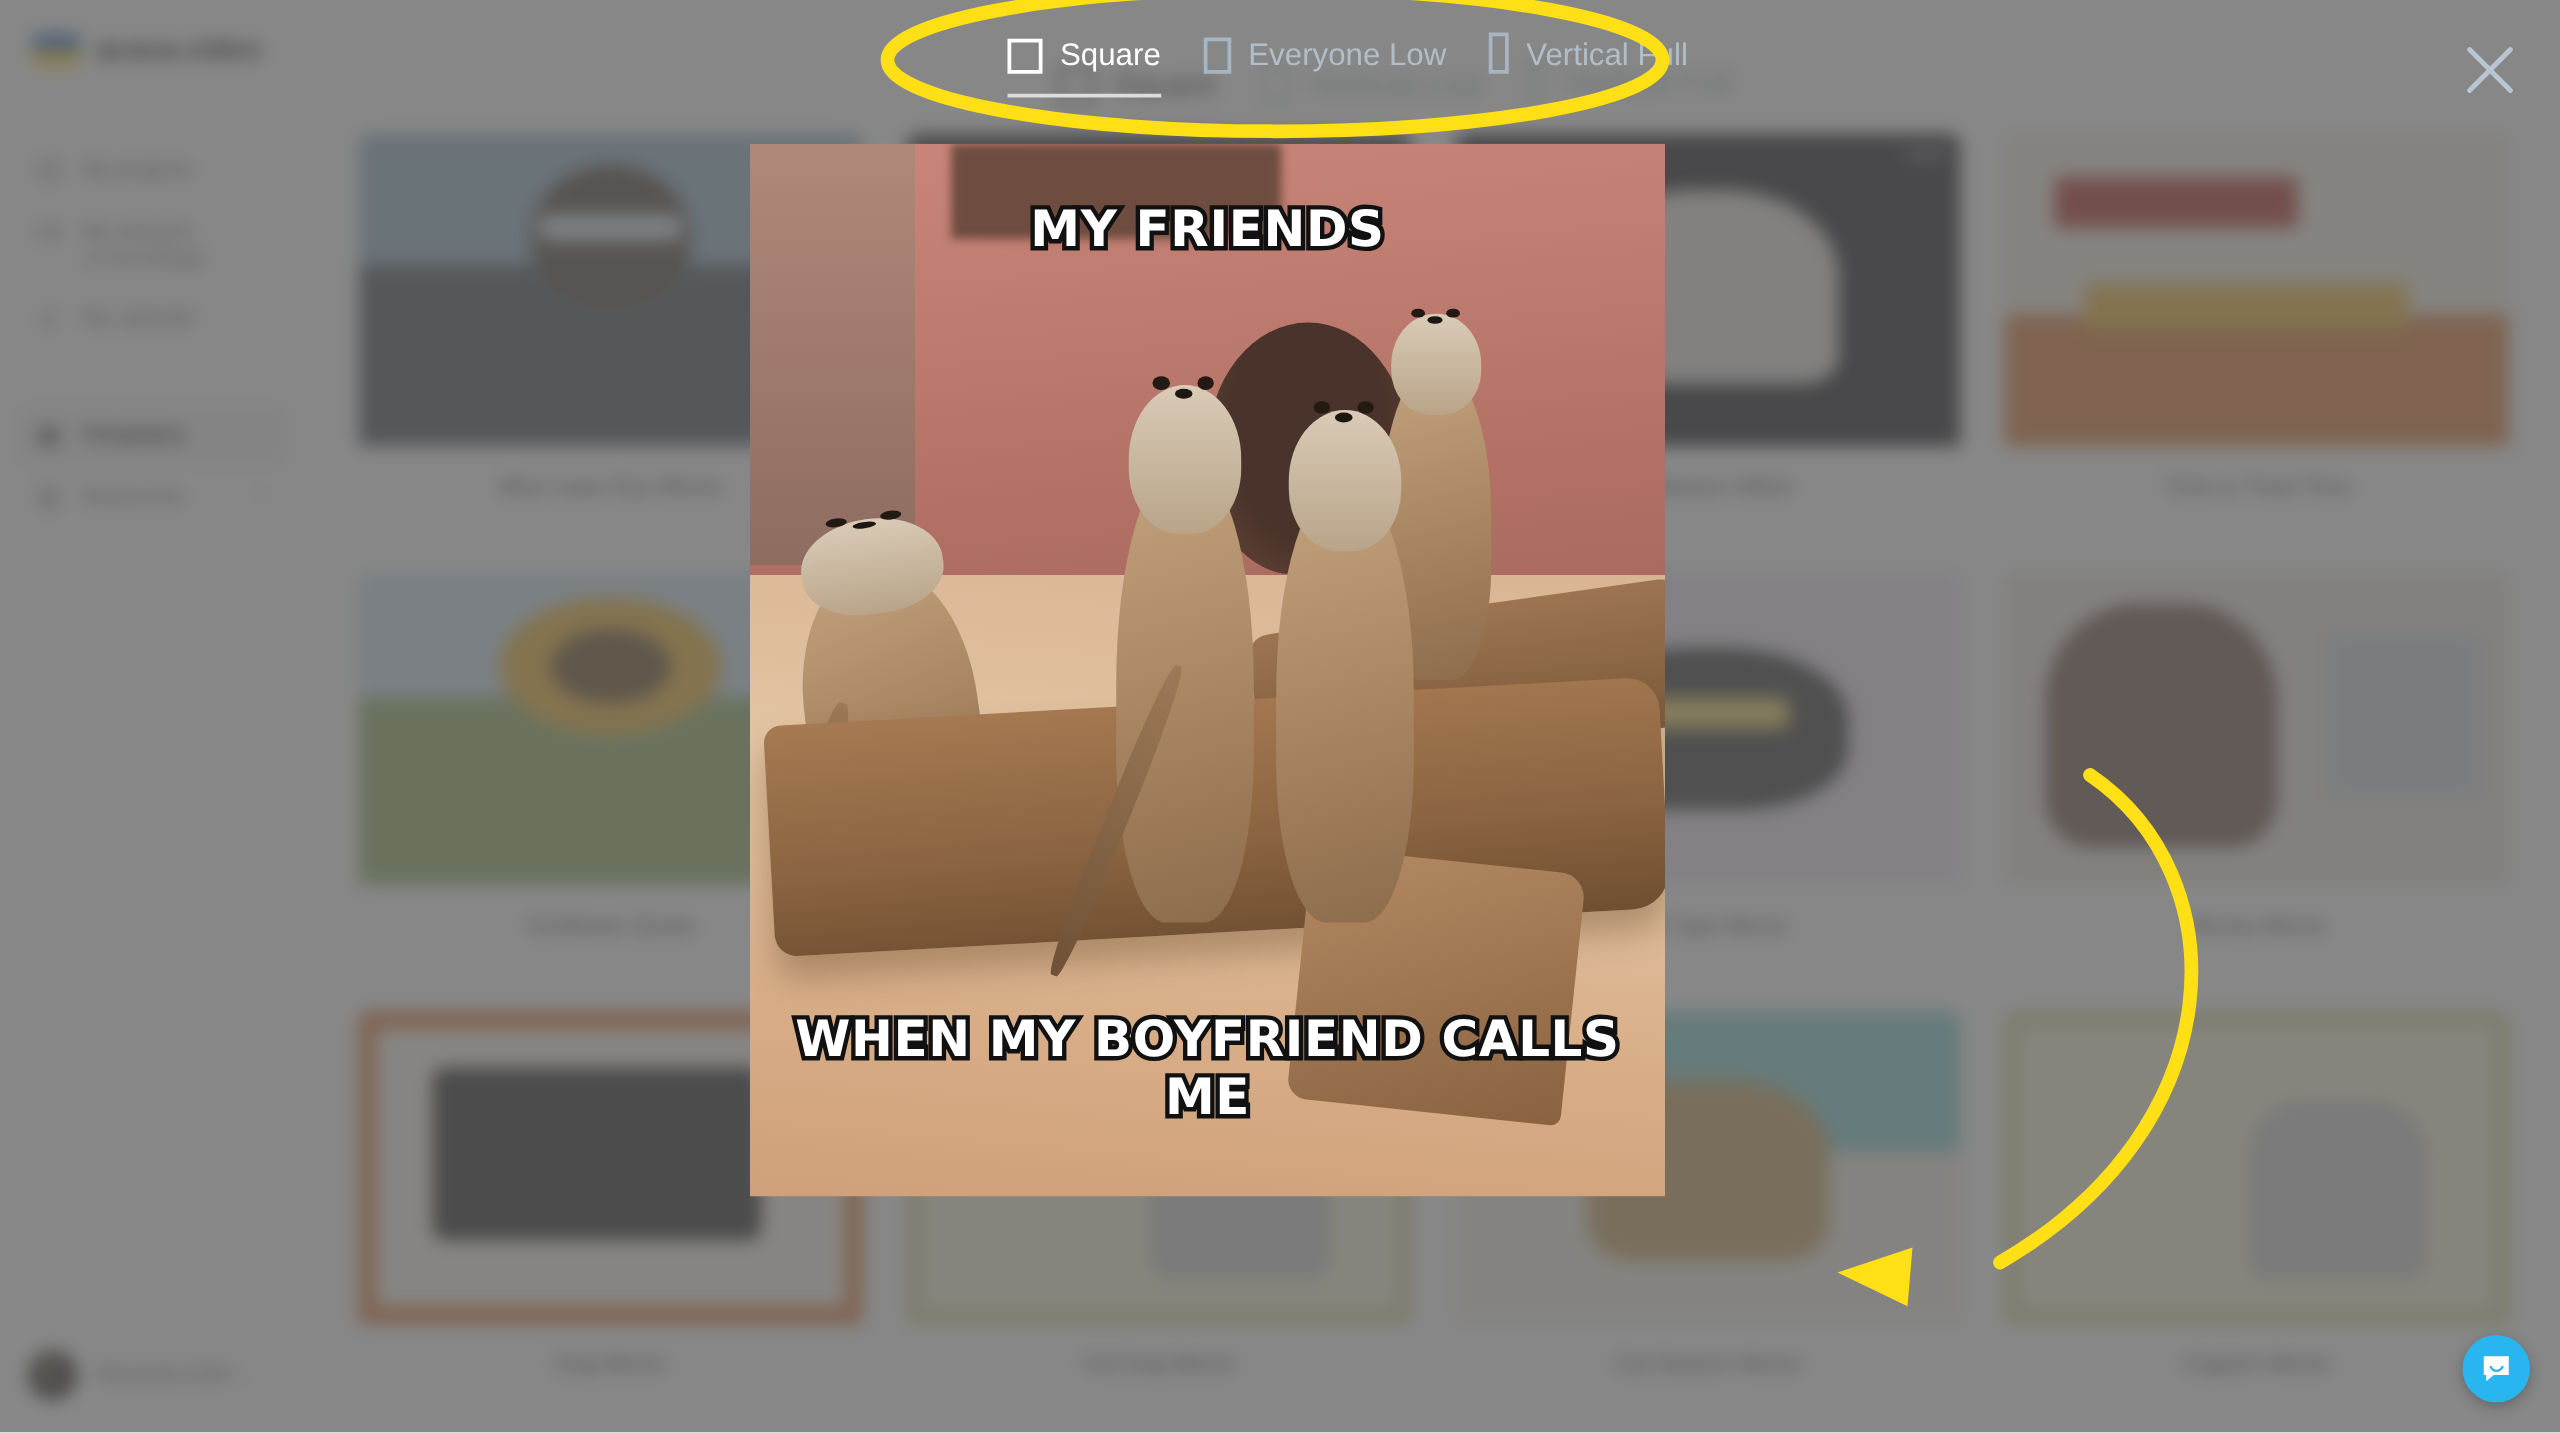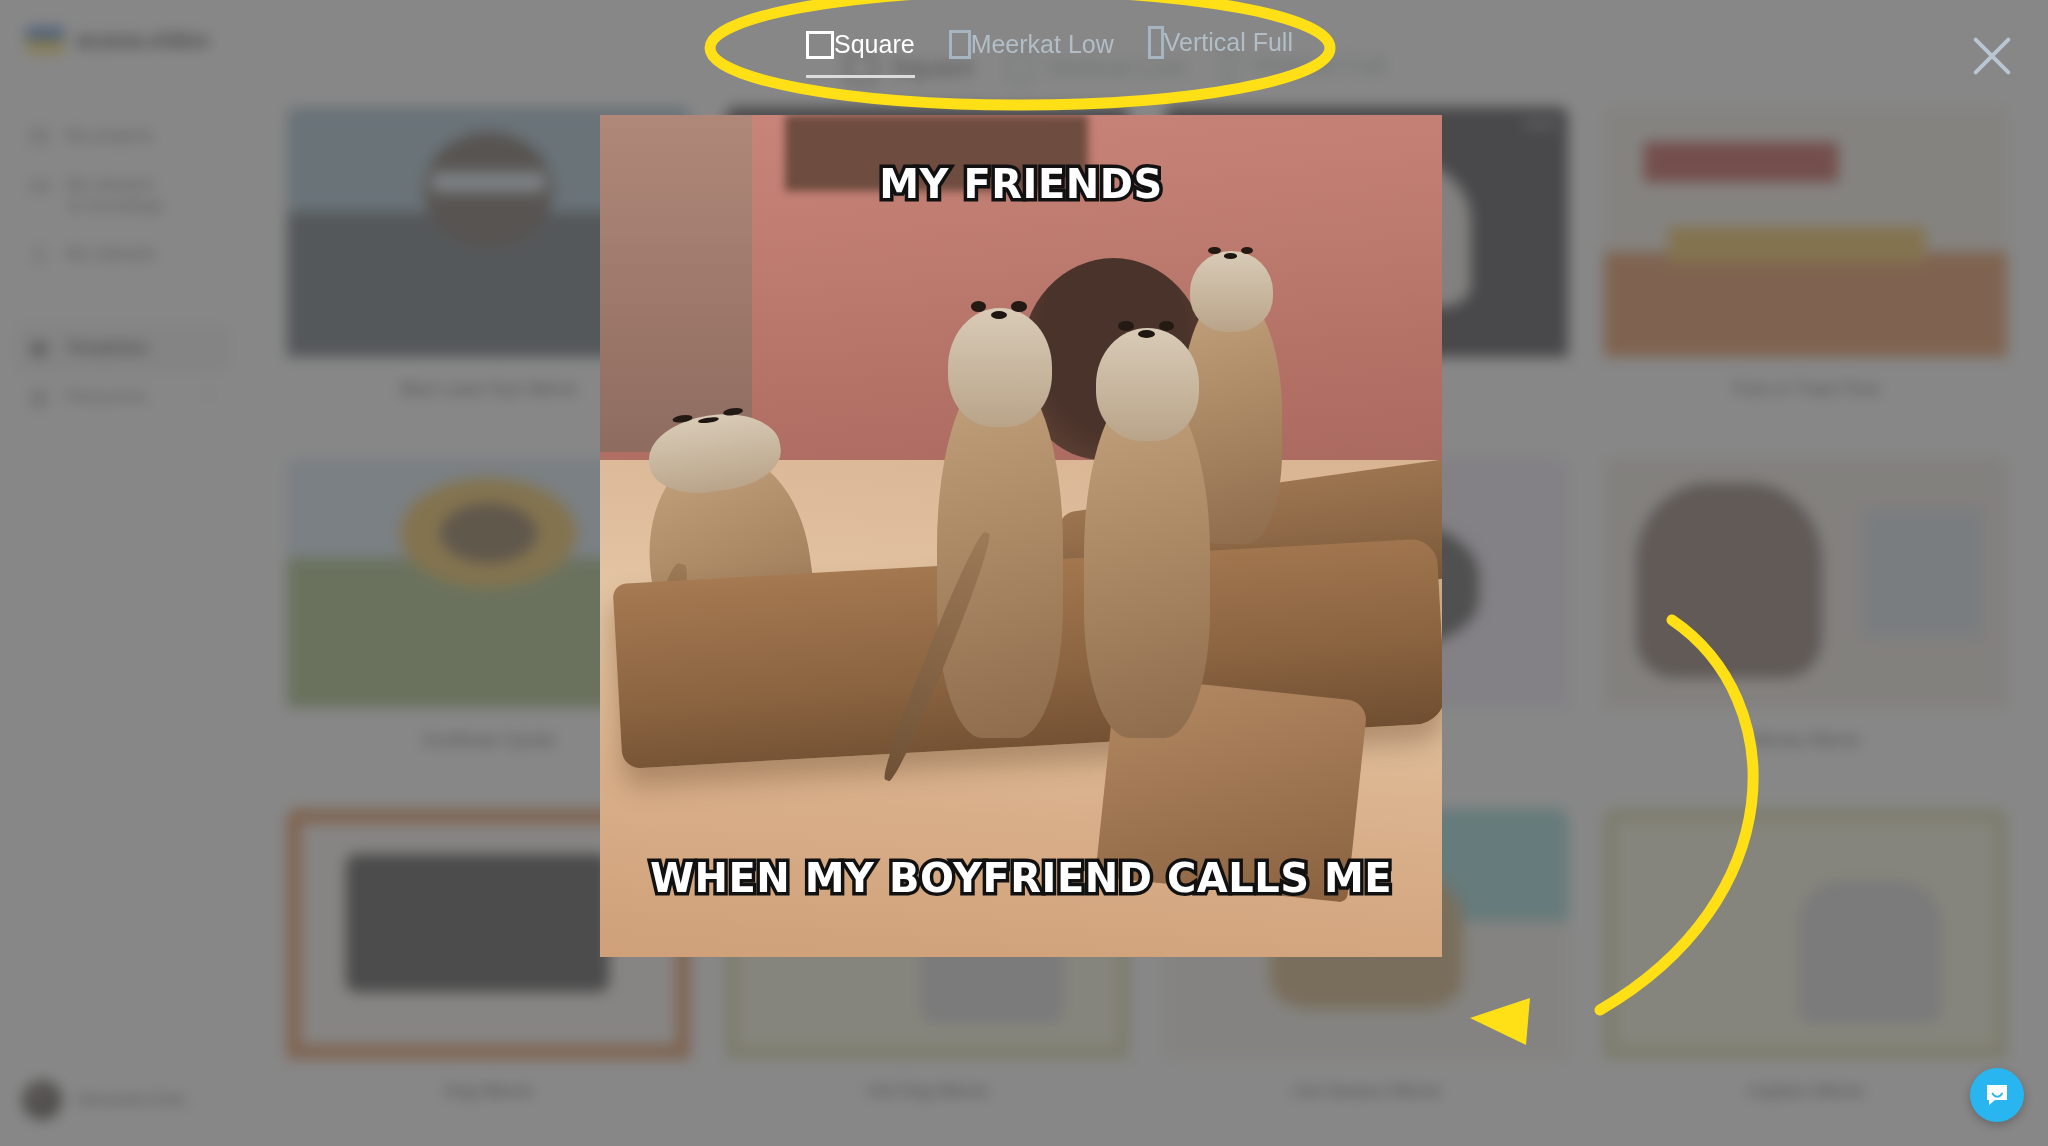--- a/index.html
+++ b/index.html
@@ -105,21 +105,21 @@
   .t-ghost::before { content:""; position:absolute; left:24%; top:18%; width:52%; height:62%; background:#eae6df; border-radius:44% 44% 14% 14%; }
 
   
   #scrim { position: absolute; inset: 0; background: rgba(93,93,93,0.74); }
 
   
   #modal {
     position: absolute; left: 600px; top: 115px; width: 842px; height: 975px;
     overflow: hidden;
   }
-  .modal-img { position: relative; width: 842px; height: 842px; overflow: hidden; background:#c79a7e; }
+  .modal-img { position: relative; width: 732px; height: 842px; overflow: hidden; background:#c79a7e; }
   
   .ph-wall { position:absolute; left:0; top:0; width:100%; height:44%;
     background: linear-gradient(175deg,#c9857a 0%, #bd7a6e 40%, #a9685e 100%); }
   .ph-wall2 { position:absolute; left:0; top:0; width:18%; height:40%;
     background: linear-gradient(#b08879,#8e6c60); }
   .ph-hole { position:absolute; left:50%; top:17%; width:22%; height:24%;
     background: radial-gradient(ellipse at 50% 40%, #4a332a 0 55%, #6b4a3c 100%);
     border-radius: 50% 50% 44% 44%; }
   .ph-dark { position:absolute; left:22%; top:0; width:36%; height:9%; background:#6e4c3f; filter:blur(4px); }
   .ph-sand { position:absolute; left:0; top:41%; width:100%; height:59%;
@@ -181,21 +181,21 @@
   .modal-sub { position:absolute; left: 2px; top: 78px; font-size: 20px; color: #f2f2f2; }
   .btn-edit {
     position:absolute; right: 0; top: 19px; width: 205px; height: 53px;
     background: #29b6f0; color: #ffffff; border: none; border-radius: 7px;
     font-family: "Liberation Sans", sans-serif; font-size: 21px; font-weight: 700;
     cursor: pointer;
   }
 
   
   #tabs-top { position: absolute; left: 806px; top: 26px; display: flex; gap: 34px; align-items: flex-end; z-index: 30; }
-  #tabs-top .tab2 { display:flex; align-items:center; padding-bottom:16px; border-bottom:3px solid transparent; }
+  #tabs-top .tab2 { display:flex; align-items:flex-end; gap:14px; padding-bottom:16px; border-bottom:3px solid transparent; }
   #tabs-top .tab2.active { border-bottom-color:#dcdcdc; }
   #tabs-top .tab2 .glyph2 { border:3px solid #a5b6c2; }
   #tabs-top .tab2.active .glyph2 { border-color:#ffffff; }
   #tabs-top .lbl2 { font-size:25px; color:#b2bec7; white-space:nowrap; }
   #tabs-top .tab2.active .lbl2 { color:#ffffff; }
   .gg-square { width:28px; height:28px; }
   .gg-vlow { width:22px; height:29px; }
   .gg-vfull { width:16px; height:33px; }
 
   
@@ -383,21 +383,21 @@
 
   <div id="scrim"></div>
 
   <div id="tabs-top">
     <div class="tab2 active">
       <span class="glyph2 gg-square"></span>
       <span class="lbl2">Square</span>
     </div>
     <div class="tab2">
       <span class="glyph2 gg-vlow"></span>
-      <span class="lbl2">Meerkat Low</span>
+      <span class="lbl2">Everyone Low</span>
     </div>
     <div class="tab2">
       <span class="glyph2 gg-vfull"></span>
       <span class="lbl2">Vertical Full</span>
     </div>
   </div>
 
   <div id="modal">
     <div class="modal-img">
       <div class="ph-wall"></div>

